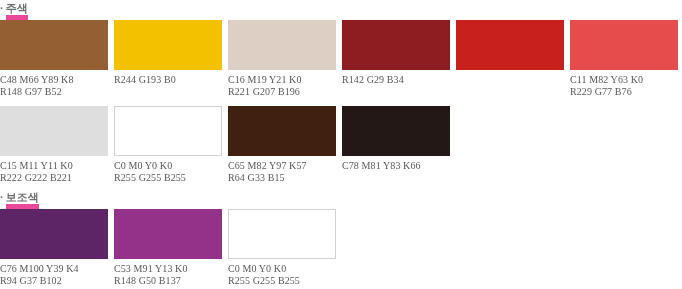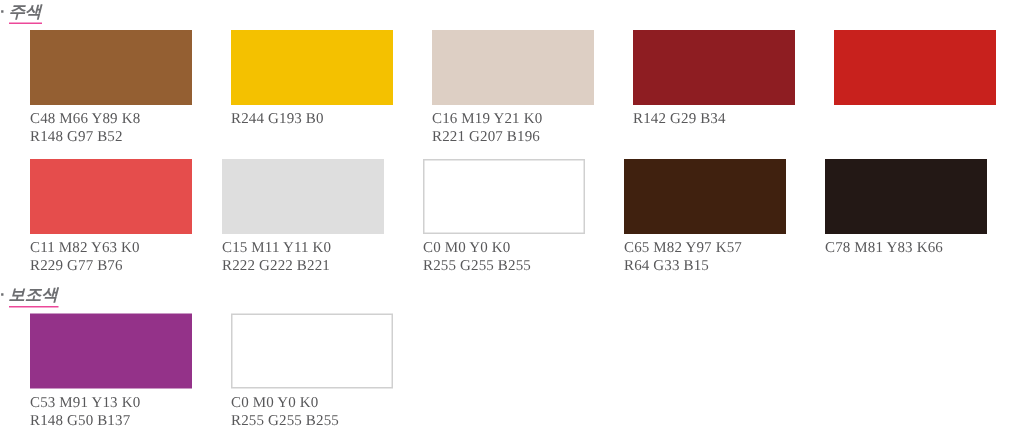--- a/index.html
+++ b/index.html
@@ -29,44 +29,42 @@
     letter-spacing: 0px;
     line-height: 13px;
     white-space: nowrap;
   }
   .section-head .dot {
     font-size: 11px;
     color: #6d6e71;
     margin-right: 2px;
   }
   .section-head .txt {
-    border-bottom: 1px solid #ec4899;
+    border-bottom: 5px solid #ec4899;
     padding-bottom: 1px;
-    font-style: italic;
   }
   .section {
     position: absolute;
     left: 0;
     width: 682px;
   }
   #section-primary { top: 2px; }
   #section-secondary { top: 191px; }
 
   .grid {
     display: flex;
     flex-wrap: wrap;
     width: 682px;
     margin-top: 5px;
   }
   .cell {
     width: 108px;
     margin-right: 6px;
     margin-bottom: 9px;
     box-sizing: border-box;
-    margin-left: 20px;
   }
   .cell:nth-child(6n) {
     margin-right: 0;
   }
   .swatch {
     width: 108px;
     height: 50px;
     box-sizing: border-box;
     display: block;
   }
@@ -174,20 +172,27 @@
 
     </div>
   </div>
 
   <div class="section" id="section-secondary">
     <div class="section-head">
       <span class="dot">·</span><span class="txt">보조색</span>
     </div>
     <div class="grid">
 
+      <div class="cell">
+        <div class="swatch" style="background:#5e2566;"></div>
+        <div class="spec">
+          <span class="line">C76 M100 Y39 K4</span>
+          <span class="line">R94 G37 B102</span>
+        </div>
+      </div>
 
       <div class="cell">
         <div class="swatch" style="background:#943289;"></div>
         <div class="spec">
           <span class="line">C53  M91 Y13 K0</span>
           <span class="line">R148 G50 B137</span>
         </div>
       </div>
 
       <div class="cell">

